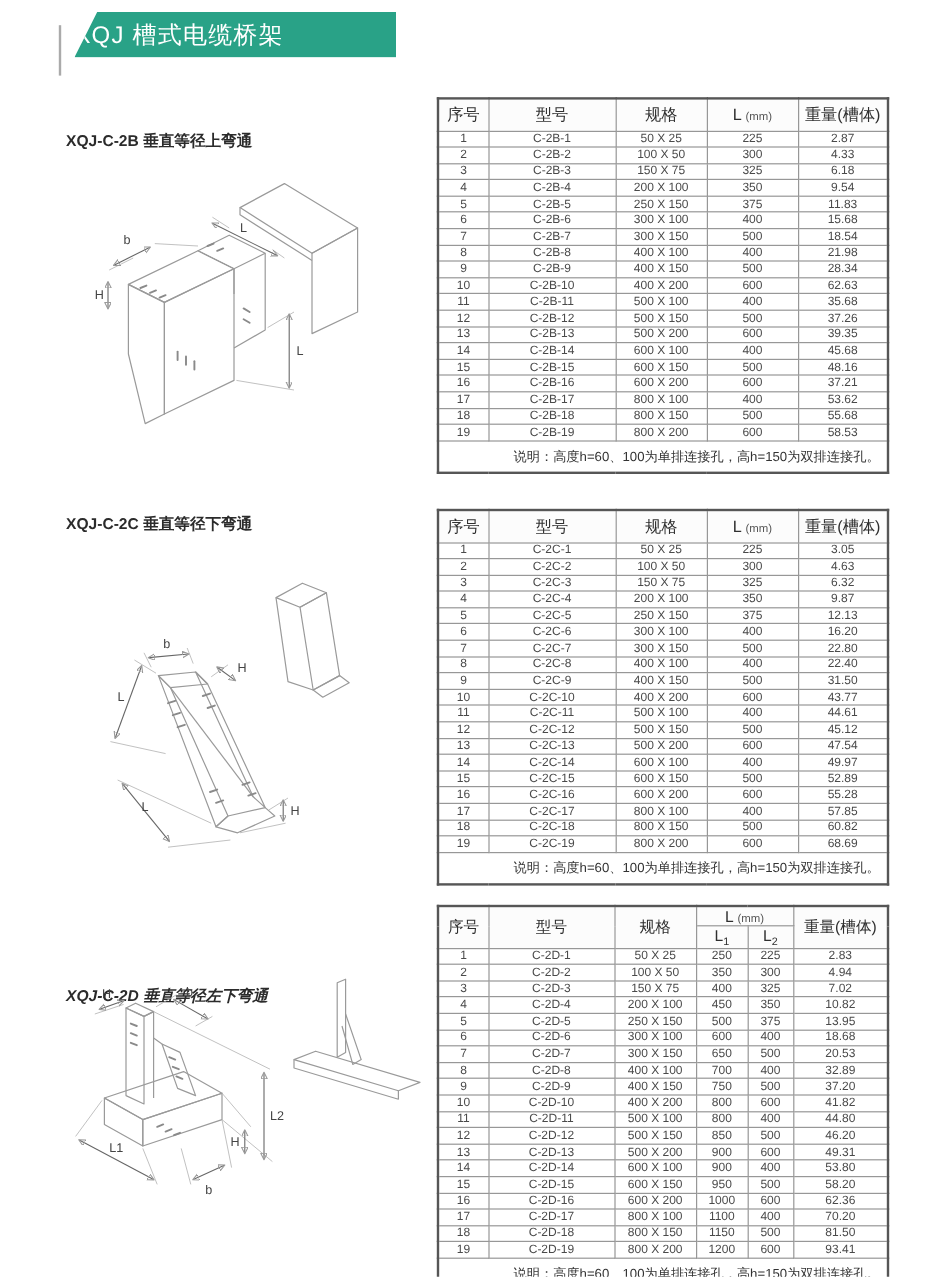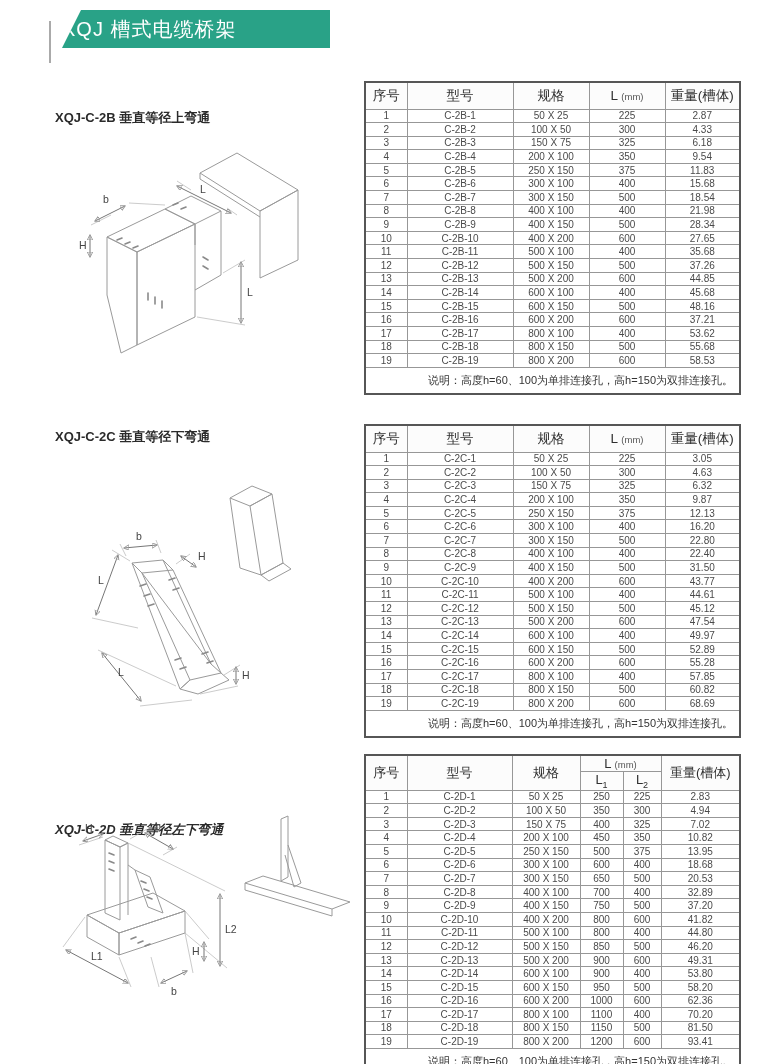--- a/index.html
+++ b/index.html
@@ -184,42 +184,42 @@
         <td>C-2B-9</td>
         <td>400 X 150</td>
         <td>500</td>
         <td>28.34</td>
       </tr>
       <tr>
         <td>10</td>
         <td>C-2B-10</td>
         <td>400 X 200</td>
         <td>600</td>
-        <td>27.65</td>
+        <td>62.63</td>
       </tr>
       <tr>
         <td>11</td>
         <td>C-2B-11</td>
         <td>500 X 100</td>
         <td>400</td>
         <td>35.68</td>
       </tr>
       <tr>
         <td>12</td>
         <td>C-2B-12</td>
         <td>500 X 150</td>
         <td>500</td>
         <td>37.26</td>
       </tr>
       <tr>
         <td>13</td>
         <td>C-2B-13</td>
         <td>500 X 200</td>
         <td>600</td>
-        <td>44.85</td>
+        <td>39.35</td>
       </tr>
       <tr>
         <td>14</td>
         <td>C-2B-14</td>
         <td>600 X 100</td>
         <td>400</td>
         <td>45.68</td>
       </tr>
       <tr>
         <td>15</td>

